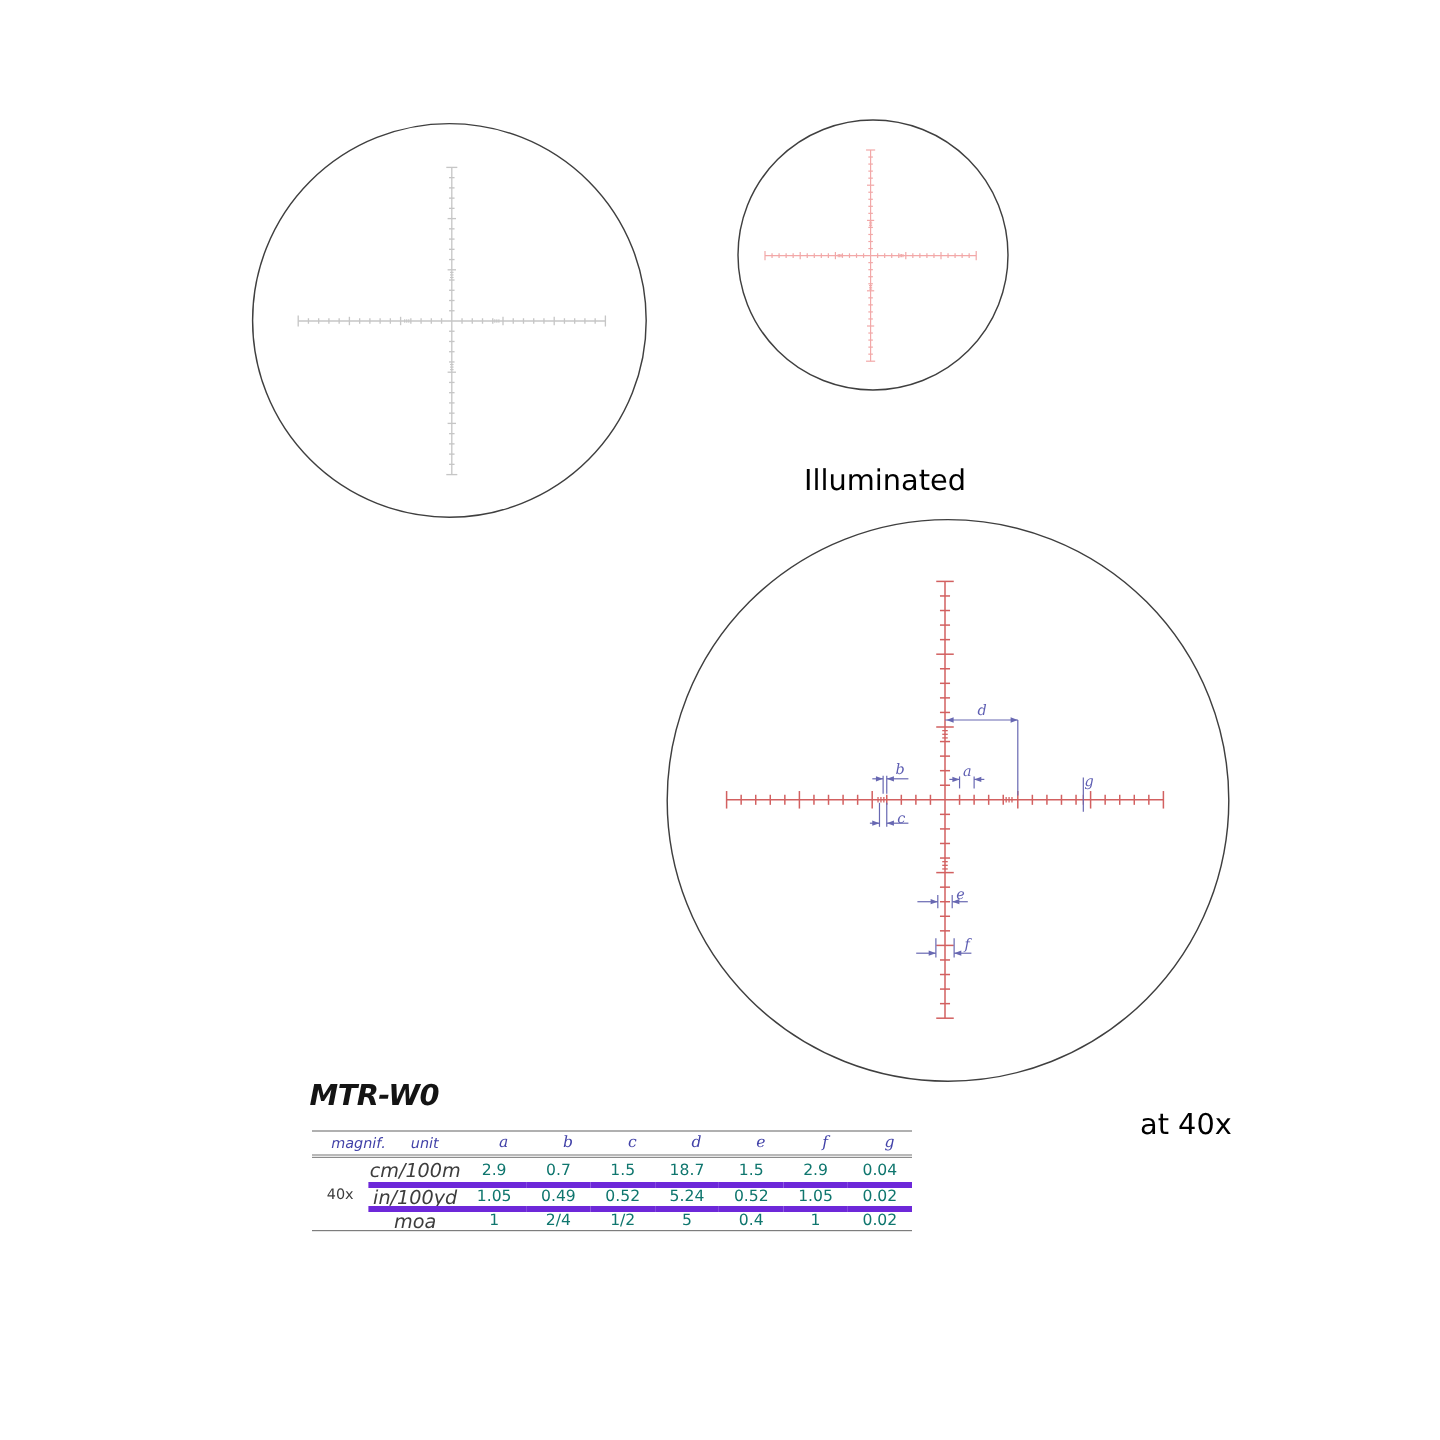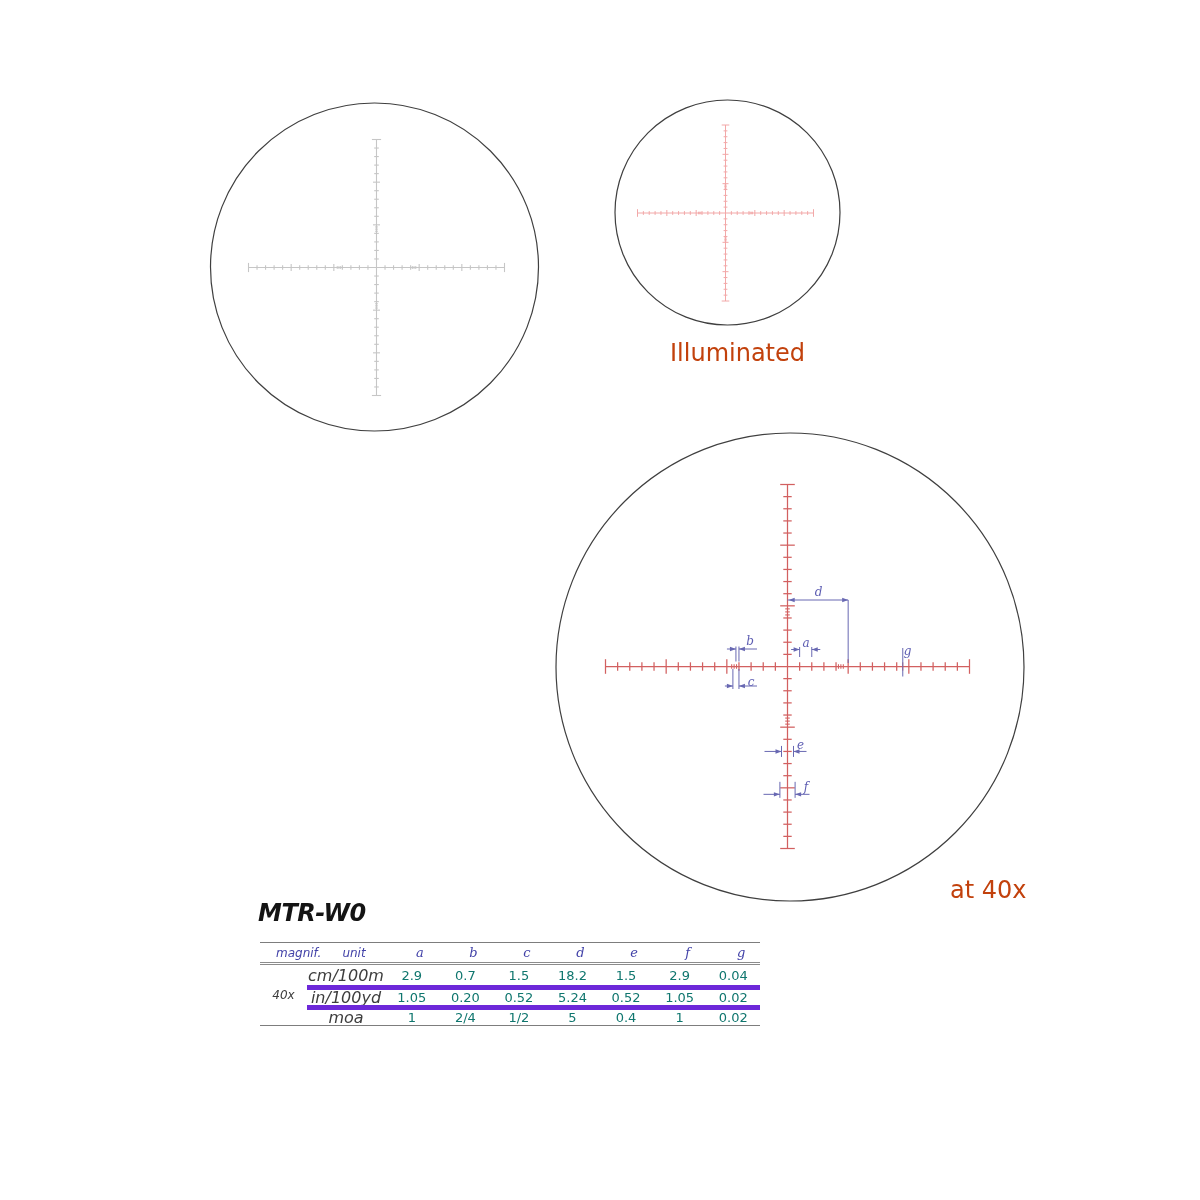--- a/index.html
+++ b/index.html
@@ -1,35 +1,35 @@
 <!DOCTYPE html>
 <html><head>
 <meta charset="utf-8">
 <style>
   html,body{margin:0;padding:0;background:#fff;}
   .canvas{position:relative;width:1200px;height:1200px;background:#ffffff;
           font-family:"DejaVu Sans","Liberation Sans",sans-serif;overflow:hidden;}
   #diagram{position:absolute;left:0;top:0;}
-  .caption{position:absolute;color:#c2410c;font-size:24px;white-space:nowrap;}
+  .caption{position:absolute;color:#000000;font-size:24px;white-space:nowrap;margin-top:47px;}
   #cap-illuminated{left:670px;top:339px;}
   #cap-40x{left:950px;top:876px;}
   .title{position:absolute;left:258px;top:899px;font-size:24px;font-weight:bold;
          font-style:italic;color:#141414;letter-spacing:-0.5px;}
   .ann{position:absolute;transform:translate(-50%,-50%);
        font-family:"DejaVu Serif","Liberation Serif",serif;font-style:italic;
        font-size:12px;color:#5d5db2;line-height:1;}
   .rtable{position:absolute;left:260px;top:942px;width:500px;
           border-top:1px solid #7d7d7d;border-bottom:1px solid #7d7d7d;}
   .thead{display:grid;grid-template-columns:47px 78px repeat(7,1fr);
          height:19px;align-items:center;border-bottom:3px double #8c8c8c;}
   .th{text-align:center;font-style:italic;color:#4242a8;font-size:12px;margin-left:16px;}
   .th.letter{font-family:"DejaVu Serif","Liberation Serif",serif;font-size:13px;}
   .tbody{display:grid;grid-template-columns:47px 78px repeat(7,1fr);grid-auto-rows:20px;}
   .cell{display:flex;align-items:center;justify-content:center;}
-  .magnif{grid-column:1;grid-row:1 / span 3;font-style:italic;color:#3d3d3d;font-size:12px;}
+  .magnif{grid-column:1;grid-row:1 / span 3;color:#3d3d3d;font-size:12px;}
   .unit{font-style:italic;color:#3d3d3d;font-size:16px;}
   .val{color:#0f766e;font-size:13px;}
   .sep{border-top:5px solid #6d28d9;}
 </style>
 </head>
 <body>
 
 <div class="canvas">
   <svg id="diagram" width="1200" height="1200">
       <circle cx="374.5" cy="267" r="164" fill="none" stroke="#3f3f3f" stroke-width="1.2"></circle>
@@ -318,27 +318,27 @@
         <div class="th letter">e</div>
         <div class="th letter">f</div>
         <div class="th letter">g</div>
       </div>
     <div class="tbody" id="tbody">
         <div class="cell magnif">40x</div>
         <div class="cell unit">cm/100m</div>
         <div class="cell val">2.9</div>
         <div class="cell val">0.7</div>
         <div class="cell val">1.5</div>
-        <div class="cell val">18.2</div>
+        <div class="cell val">18.7</div>
         <div class="cell val">1.5</div>
         <div class="cell val">2.9</div>
         <div class="cell val">0.04</div>
         <div class="cell unit sep">in/100yd</div>
         <div class="cell val sep">1.05</div>
-        <div class="cell val sep">0.20</div>
+        <div class="cell val sep">0.49</div>
         <div class="cell val sep">0.52</div>
         <div class="cell val sep">5.24</div>
         <div class="cell val sep">0.52</div>
         <div class="cell val sep">1.05</div>
         <div class="cell val sep">0.02</div>
         <div class="cell unit sep">moa</div>
         <div class="cell val sep">1</div>
         <div class="cell val sep">2/4</div>
         <div class="cell val sep">1/2</div>
         <div class="cell val sep">5</div>

